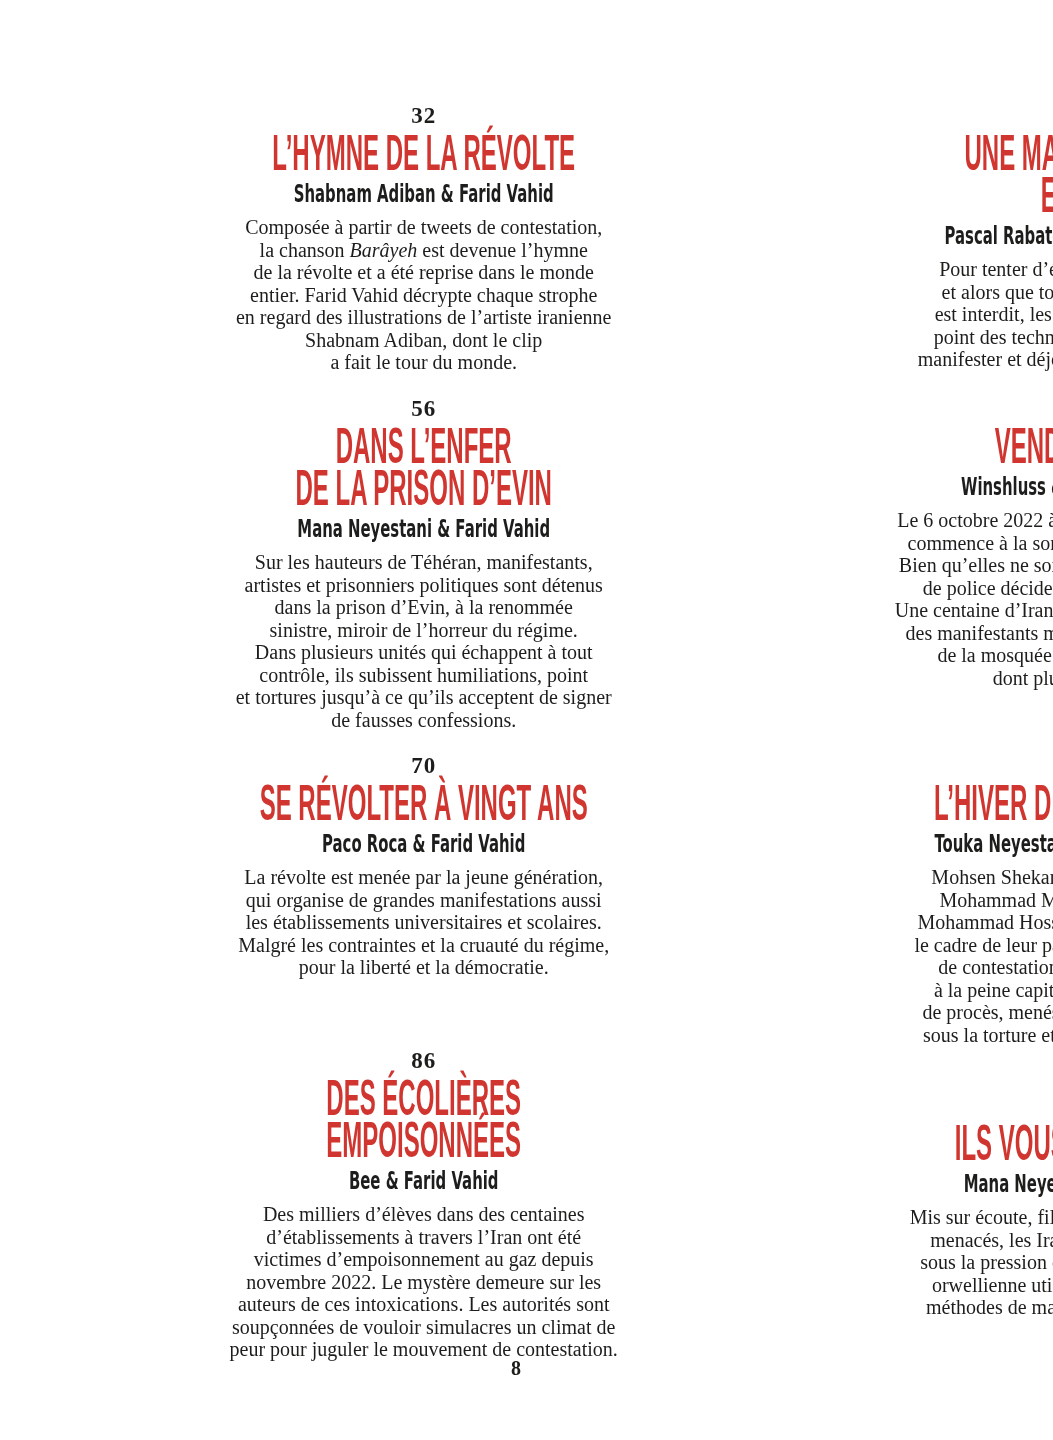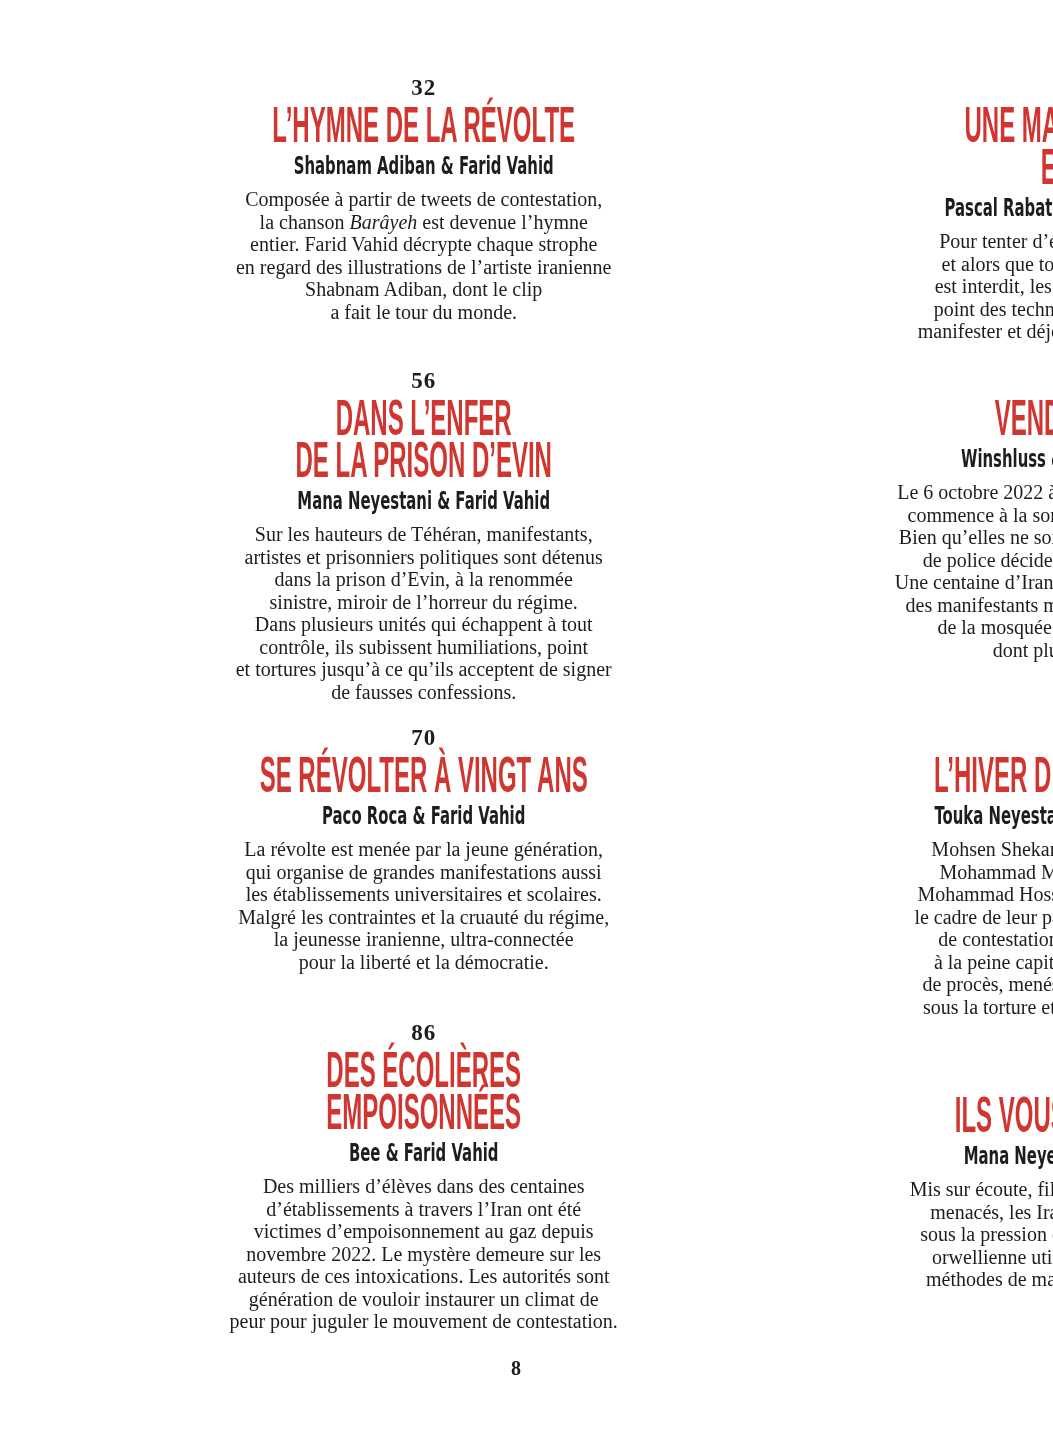--- a/index.html
+++ b/index.html
@@ -7,21 +7,21 @@
     width:1053px;height:1440px;
     background:#ffffff;
     color:#1d1d1b;
     font-family:"Liberation Serif", serif;
     position:relative;
     overflow:hidden;
   }
   .content{
     box-sizing:border-box;
     margin-left:82px;
-    padding-top:76px;
+    padding-top:104px;
     width:868px;
     display:grid;
     grid-template-columns:1fr 1fr;
     grid-template-rows:293px 357px 295px auto;
   }
   .entry{ text-align:center; }
   .entry.offset{ padding-top:45px; }
   .num{
     font-family:"Liberation Serif", serif;
     font-weight:bold;
@@ -79,20 +79,21 @@
 
   <section class="entry">
     <div class="num">32</div>
     <h2 class="title">
         <div class="tl">L’HYMNE DE LA RÉVOLTE</div>
       </h2>
     <div class="authors">Shabnam Adiban &amp; Farid Vahid</div>
     <div class="body">
         <div class="tl">Composée à partir de tweets de contestation,</div>
         <div class="tl">la chanson <i>Barâyeh</i> est devenue l’hymne</div>
+        <div class="tl">de la révolte et a été reprise dans le monde</div>
         <div class="tl">entier. Farid Vahid décrypte chaque strophe</div>
         <div class="tl">en regard des illustrations de l’artiste iranienne</div>
         <div class="tl">Shabnam Adiban, dont le clip</div>
         <div class="tl">a fait le tour du monde.</div>
       </div>
   </section>
 
   <section class="entry">
     <div class="num">48</div>
     <h2 class="title">
@@ -150,21 +151,20 @@
     <div class="num">70</div>
     <h2 class="title">
         <div class="tl">SE RÉVOLTER À VINGT ANS</div>
       </h2>
     <div class="authors">Paco Roca &amp; Farid Vahid</div>
     <div class="body">
         <div class="tl">La révolte est menée par la jeune génération,</div>
         <div class="tl">qui organise de grandes manifestations aussi</div>
         <div class="tl">les établissements universitaires et scolaires.</div>
         <div class="tl">Malgré les contraintes et la cruauté du régime,</div>
-        <div class="tl">la jeunesse iranienne, ultra-connectée</div>
         <div class="tl">pour la liberté et la démocratie.</div>
       </div>
   </section>
 
   <section class="entry">
     <div class="num">78</div>
     <h2 class="title">
         <div class="tl">L’HIVER DES EXÉCUTIONS</div>
       </h2>
     <div class="authors">Touka Neyestani &amp; Jean-Pierre Perrin</div>
@@ -186,21 +186,21 @@
         <div class="tl">DES ÉCOLIÈRES</div>
         <div class="tl">EMPOISONNÉES</div>
       </h2>
     <div class="authors">Bee &amp; Farid Vahid</div>
     <div class="body">
         <div class="tl">Des milliers d’élèves dans des centaines</div>
         <div class="tl">d’établissements à travers l’Iran ont été</div>
         <div class="tl">victimes d’empoisonnement au gaz depuis</div>
         <div class="tl">novembre 2022. Le mystère demeure sur les</div>
         <div class="tl">auteurs de ces intoxications. Les autorités sont</div>
-        <div class="tl">génération de vouloir instaurer un climat de</div>
+        <div class="tl">soupçonnées de vouloir simulacres un climat de</div>
         <div class="tl">peur pour juguler le mouvement de contestation.</div>
       </div>
   </section>
 
   <section class="entry offset">
     <div class="num">92</div>
     <h2 class="title">
         <div class="tl">ILS VOUS REGARDENT</div>
       </h2>
     <div class="authors">Mana Neyestani &amp; Farid Vahid</div>

